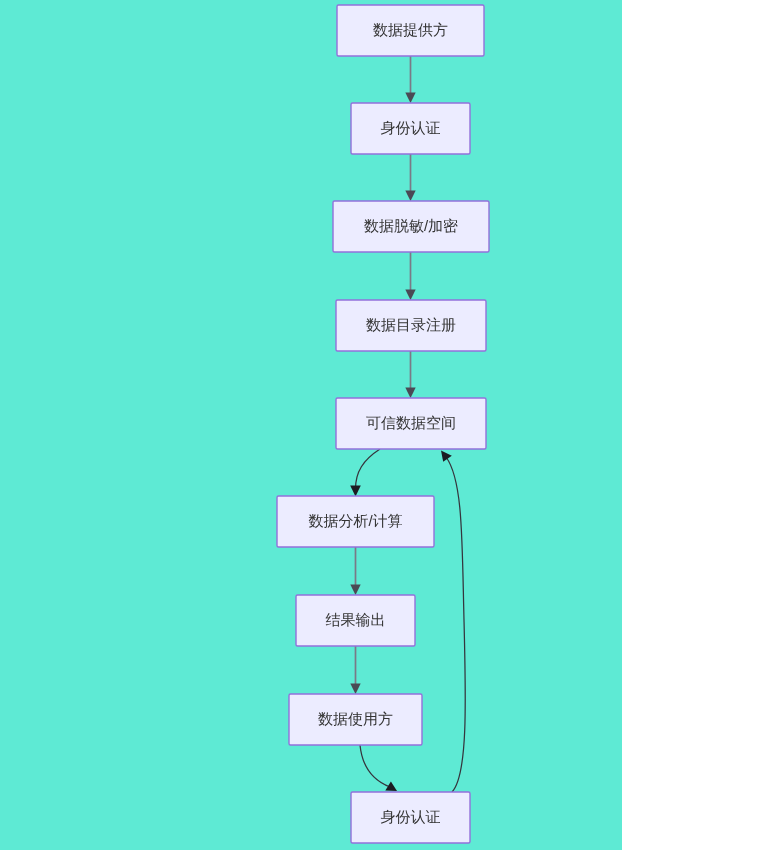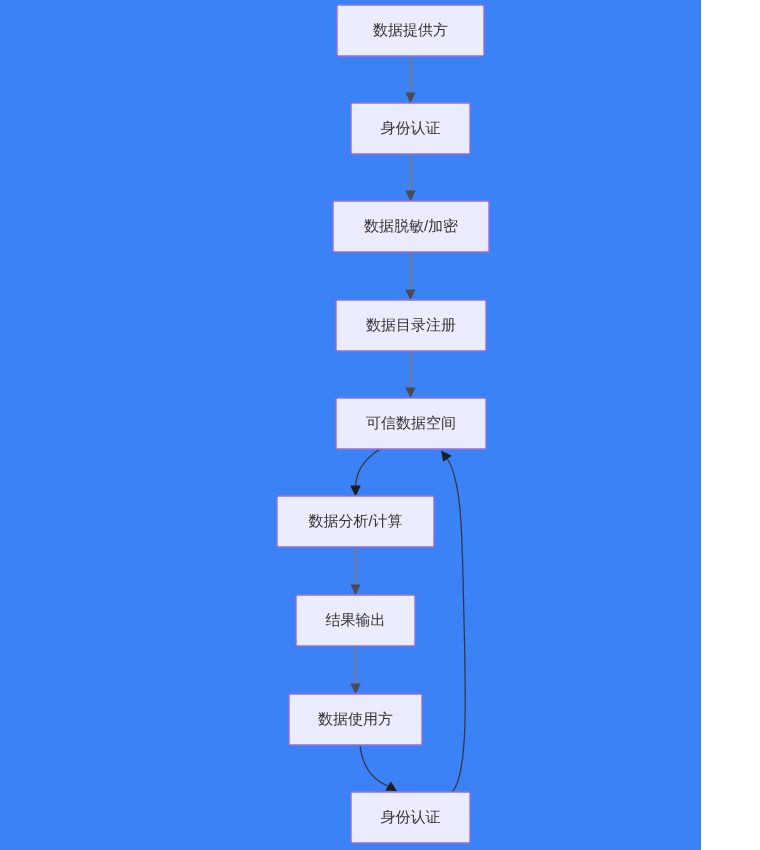--- a/index.html
+++ b/index.html
@@ -8,23 +8,23 @@
     background: #ffffff;
   }
   body {
     width: 760px;
     height: 850px;
     font-family: "Liberation Sans", "DejaVu Sans", sans-serif;
     overflow: hidden;
   }
   #flowchart-root {
     position: relative;
-    width: 701px;
+    width: 622px;
     height: 850px;
-    background: #3b82f6;
+    background: #5eead4;
   }
   svg#diagram {
     display: block;
     width: 760px;
     height: 850px;
   }
   .node-rect {
     fill: #ececff;
     stroke: #9370db;
     stroke-width: 1.4px;

